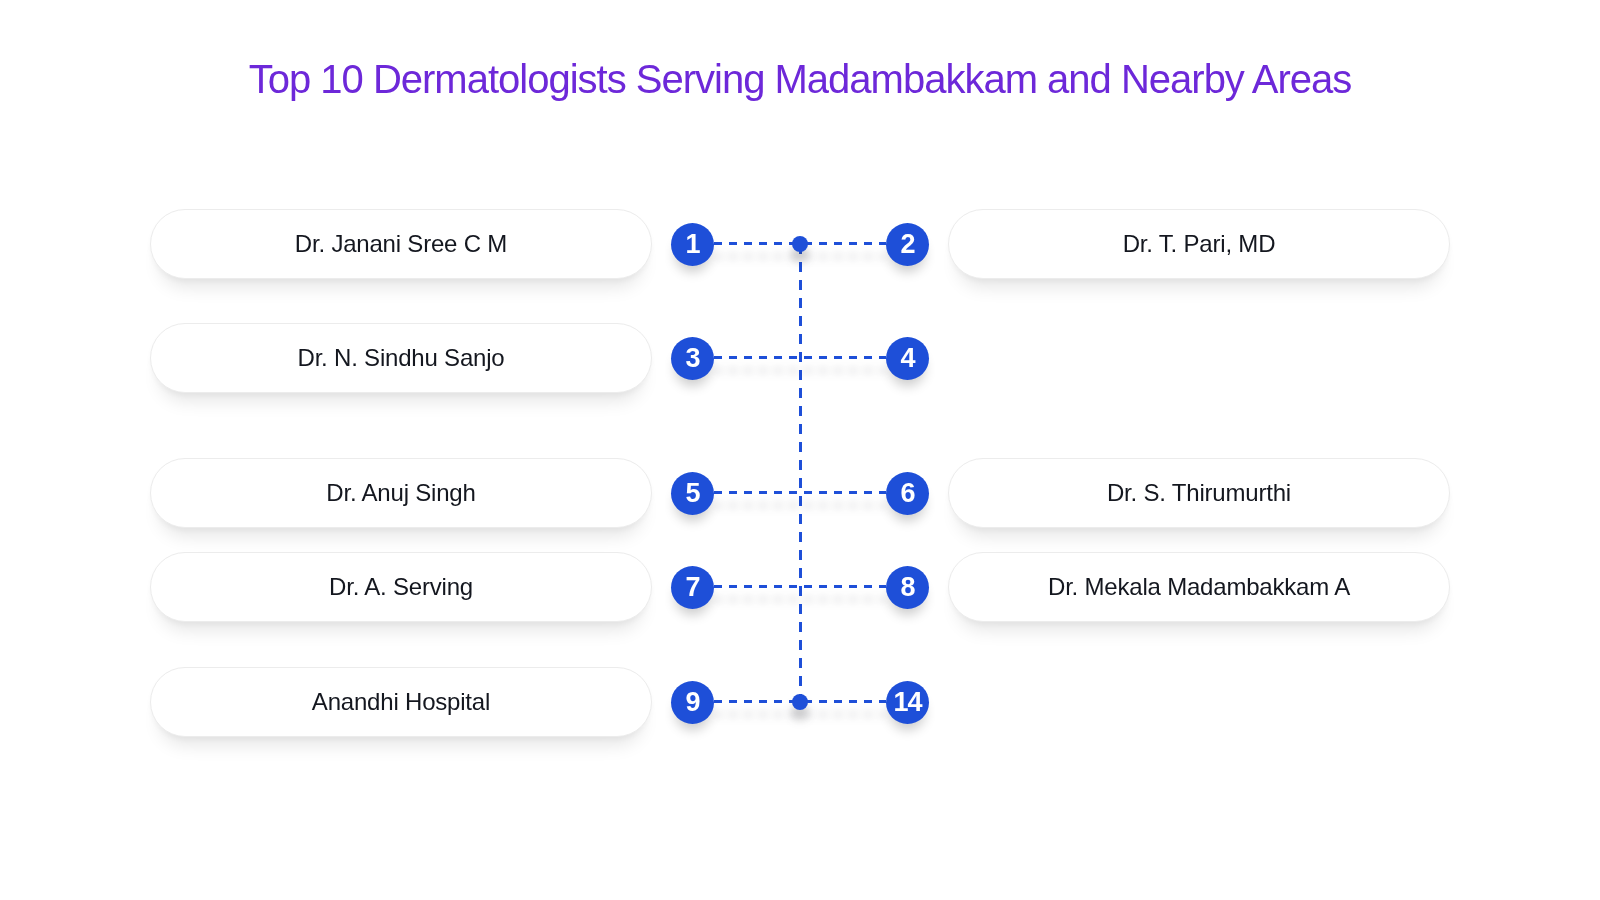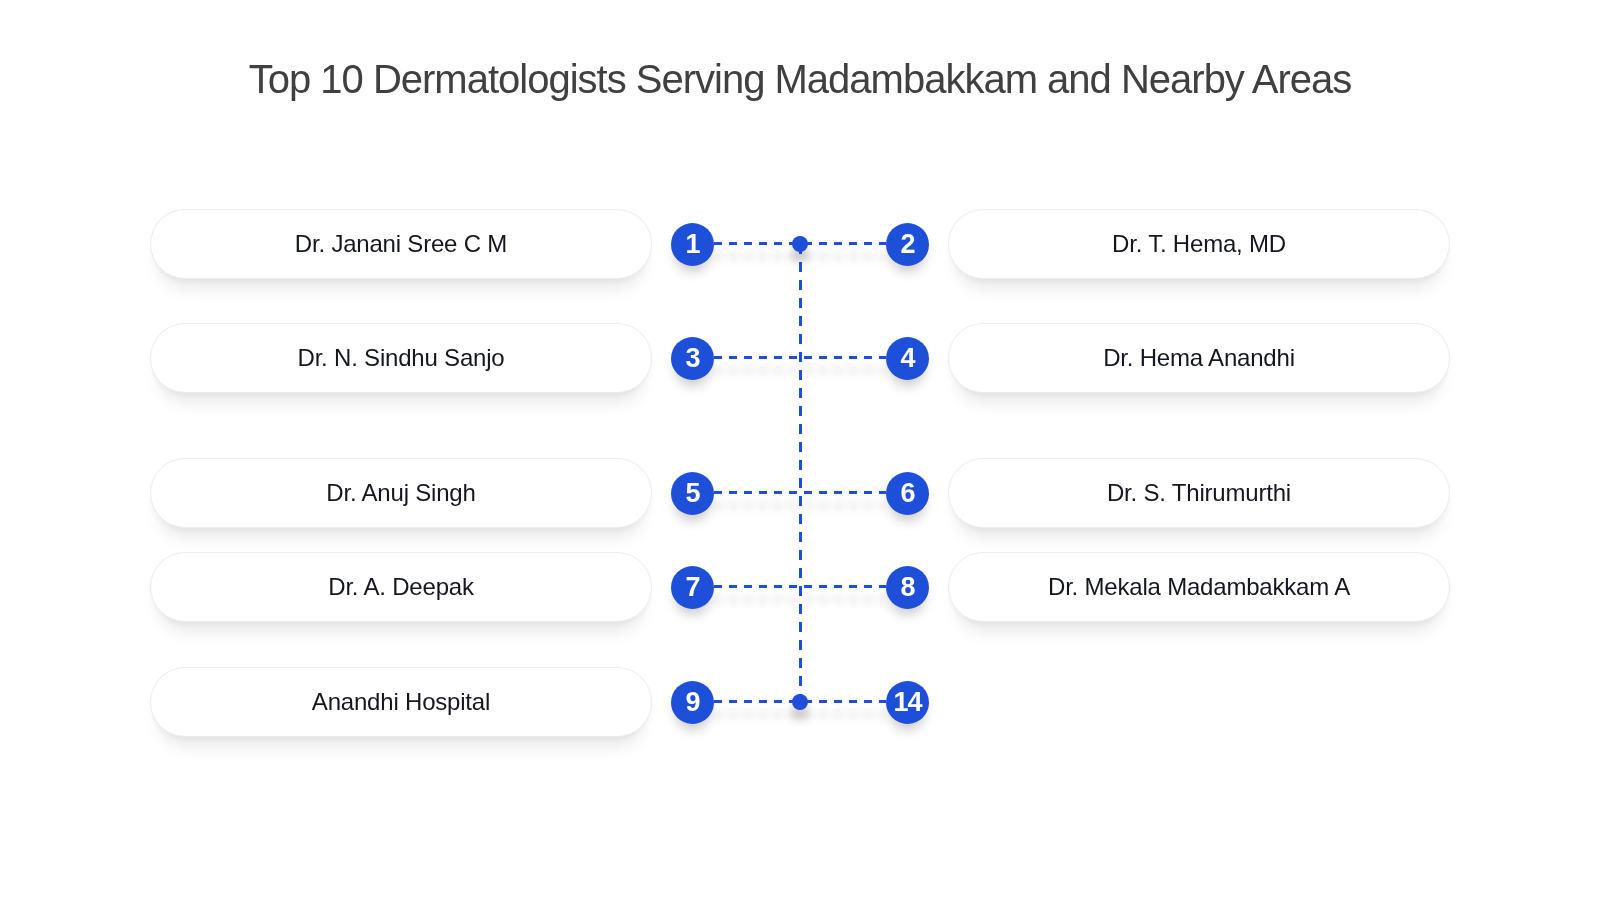--- a/index.html
+++ b/index.html
@@ -19,21 +19,21 @@
   }
   .title{
     position:absolute;
     top:57px;
     left:0;
     width:1600px;
     text-align:center;
     font-size:40px;
     font-weight:500;
     letter-spacing:-1px;
-    color:#404040;
+    color:#6d28d9;
   }
   .row{
     position:absolute;
     left:0;
     width:1600px;
     height:70px;
   }
   .pill{
     position:absolute;
     top:0;
@@ -117,51 +117,48 @@
 
   <div class="row" style="top:209px">
     <div class="pill left">
       <span class="name">Dr. Janani Sree C M</span>
     </div>
     <div class="hdash"></div>
     <div class="badge b-left">1</div>
     <div class="node-dot"></div>
     <div class="badge b-right">2</div>
     <div class="pill right">
-      <span class="name">Dr. T. Hema, MD</span>
+      <span class="name">Dr. T. Pari, MD</span>
     </div>
   </div>
 
   <div class="row" style="top:323px">
     <div class="pill left">
       <span class="name">Dr. N. Sindhu Sanjo</span>
     </div>
     <div class="hdash"></div>
     <div class="badge b-left">3</div>
     <div class="badge b-right">4</div>
-    <div class="pill right">
-      <span class="name">Dr. Hema Anandhi</span>
-    </div>
   </div>
 
   <div class="row" style="top:458px">
     <div class="pill left">
       <span class="name">Dr. Anuj Singh</span>
     </div>
     <div class="hdash"></div>
     <div class="badge b-left">5</div>
     <div class="badge b-right">6</div>
     <div class="pill right">
       <span class="name">Dr. S. Thirumurthi</span>
     </div>
   </div>
 
   <div class="row" style="top:552px">
     <div class="pill left">
-      <span class="name">Dr. A. Deepak</span>
+      <span class="name">Dr. A. Serving</span>
     </div>
     <div class="hdash"></div>
     <div class="badge b-left">7</div>
     <div class="badge b-right">8</div>
     <div class="pill right">
       <span class="name">Dr. Mekala Madambakkam A</span>
     </div>
   </div>
 
   <div class="row" style="top:667px">

